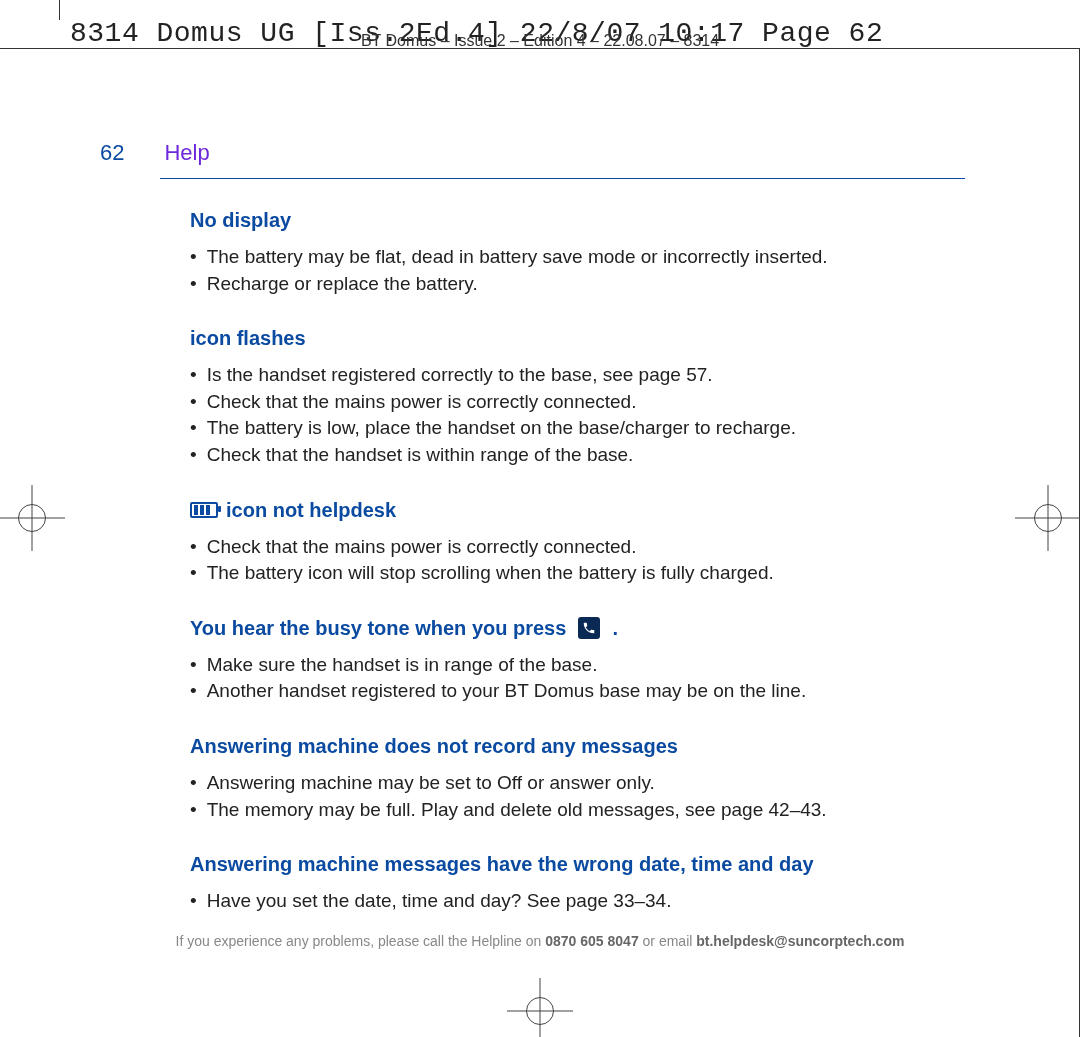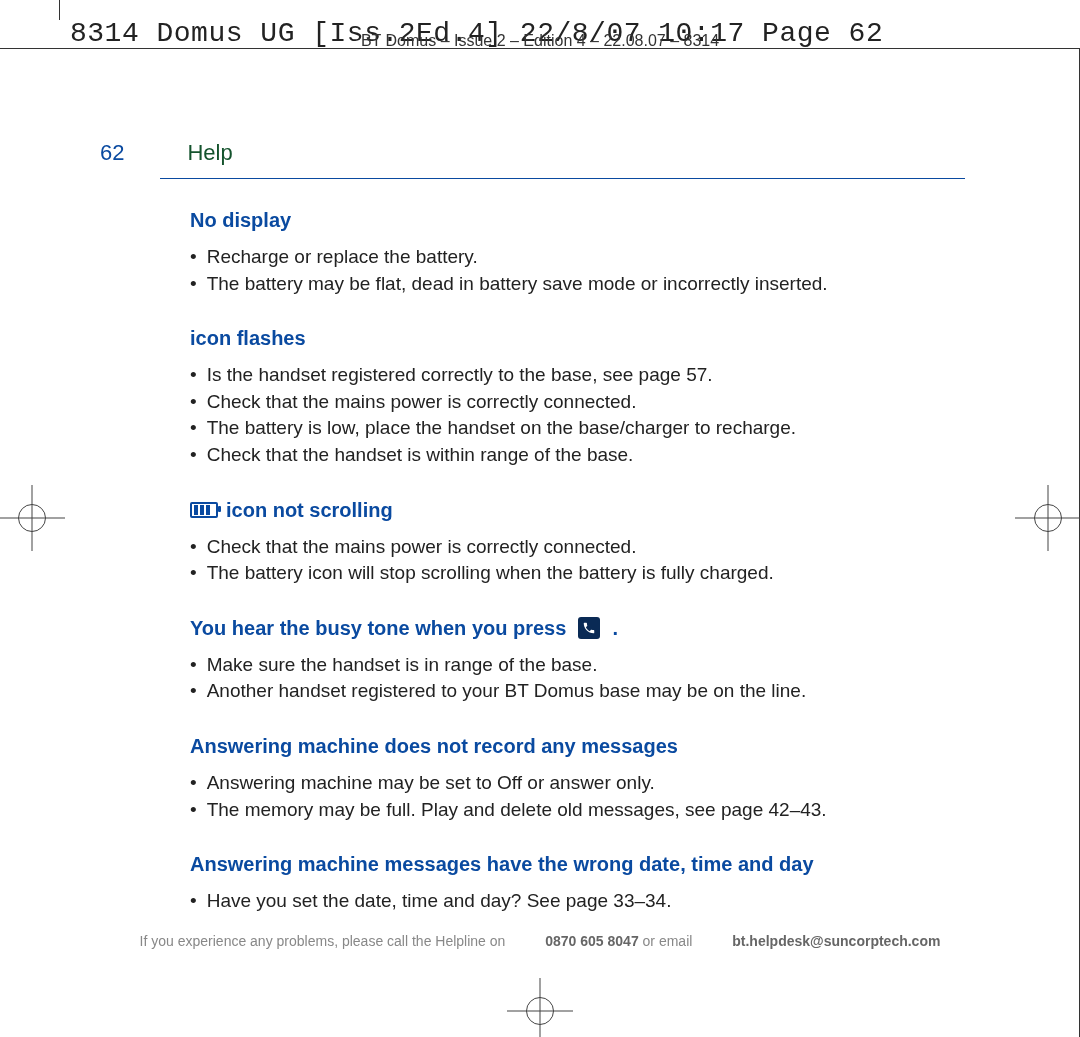--- a/index.html
+++ b/index.html
@@ -69,27 +69,27 @@
   .page {
     position:absolute;
     top:140px;
     left:100px;
     right:115px;
   }
 
   .title-row {
     display:flex;
     align-items:baseline;
-    gap:63px;
+    gap:40px;
     font-size:22px;
     color:#0a4aa0;
     text-align:right;
   }
   .page-num { color:#0a4aa0; }
-  .title-row .section-name { color:#14532d; }
+  .title-row .section-name { color:#6d28d9; }
   hr.rule {
     border:none;
     border-top:1px solid #0a4aa0;
     margin:12px 0 30px 60px;
   }
 
   .sub {
     color:#0a4aa0;
     font-weight:bold;
     font-size:20px;
@@ -148,21 +148,21 @@
   .battery-icon .b3{left:14px;}
 
   .footer {
     position:absolute;
     bottom:88px;
     left:0; right:0;
     text-align:center;
     font-size:14px;
     color:#888;
   }
-  .footer b { color:#666;margin-left:36px; }
+  .footer b { color:#666; }
 </style>
 </head>
 <body>
 
 <div class="mono-header">8314 Domus UG [Iss.2Ed.4]  22/8/07  10:17  Page 62</div>
 <div class="small-header">BT Domus – Issue 2 – Edition 4 – 22.08.07 – 8314</div>
 
 <div class="crop"></div>
 <div class="crop-top-left-v"></div>
 <div class="crop-top-left-h"></div>
@@ -180,41 +180,41 @@
 <div class="page">
 
   <div class="title-row">
     <span class="page-num">62</span>
     <span class="section-name">Help</span>
   </div>
   <hr class="rule">
 
   <div class="sub" style="margin-top:4px">No display</div>
   <ul class="items">
+    <li>The battery may be flat, dead in battery save mode or incorrectly inserted.</li>
     <li>Recharge or replace the battery.</li>
-    <li>The battery may be flat, dead in battery save mode or incorrectly inserted.</li>
   </ul>
 
   <div class="sub">
     <span>icon flashes</span>
   </div>
   <ul class="items">
     <li>Is the handset registered correctly to the base, see page 57.</li>
     <li>Check that the mains power is correctly connected.</li>
     <li>The battery is low, place the handset on the base/charger to recharge.</li>
     <li>Check that the handset is within range of the base.</li>
   </ul>
 
   <div class="sub">
     <span class="battery-icon">
       <span class="bar b1"></span>
         <span class="bar b2"></span>
         <span class="bar b3"></span>
     </span>
-    <span>icon not scrolling</span>
+    <span>icon not helpdesk</span>
   </div>
   <ul class="items">
     <li>Check that the mains power is correctly connected.</li>
     <li>The battery icon will stop scrolling when the battery is fully charged.</li>
   </ul>
 
   <div class="sub">
     <span>You hear the busy tone when you press</span>
     <span class="phone-key">
       <svg viewBox="0 0 24 24">

